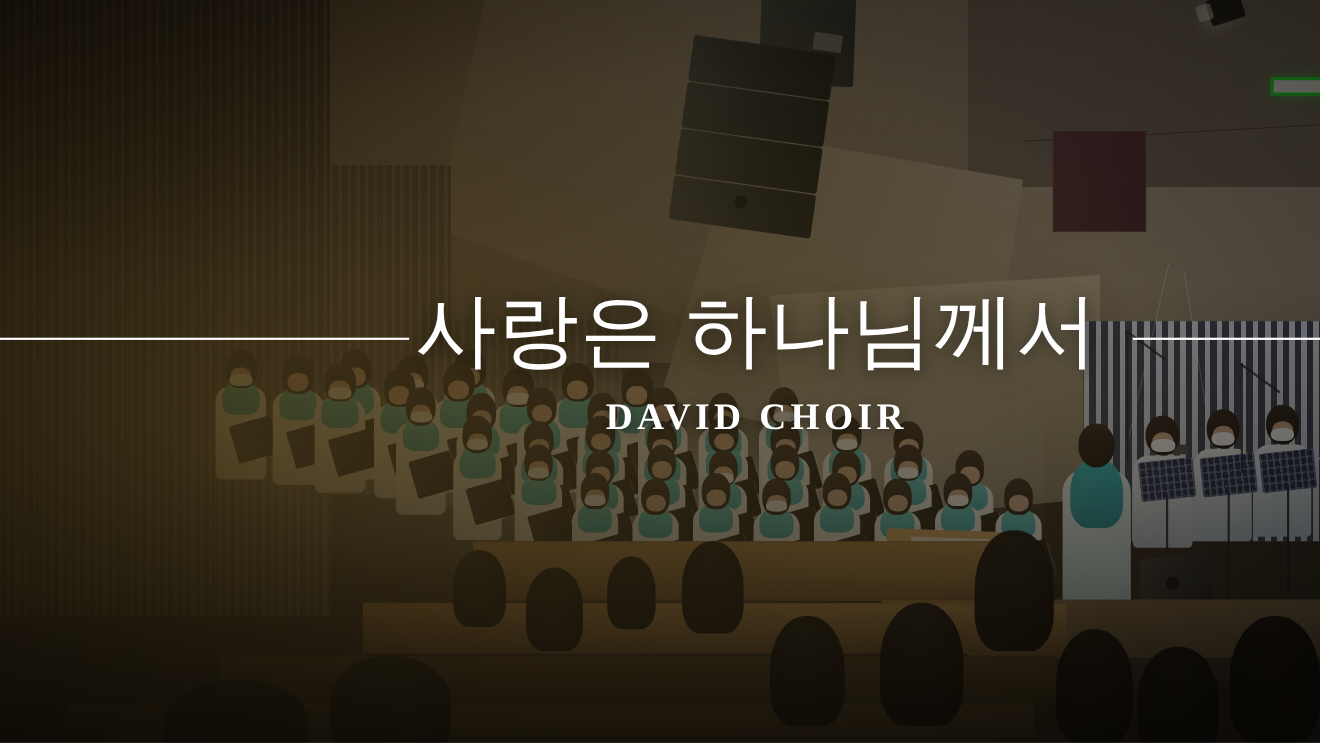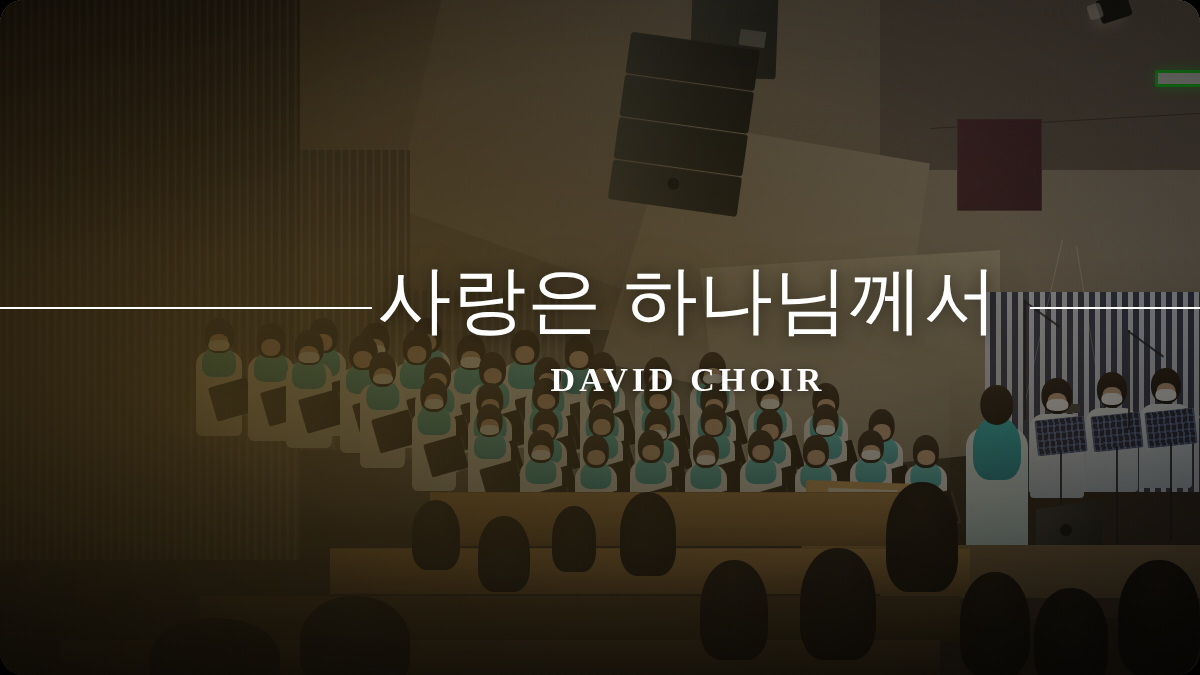--- a/index.html
+++ b/index.html
@@ -10,21 +10,20 @@
     background:#000;
     overflow:hidden;
     font-family:"Liberation Sans", sans-serif;
   }
 
   #stage {
     position:relative;
     width:1200px; height:675px;
     overflow:hidden;
     background:#2b2319;
-    border-radius:23px;
   }
 
   
   .photo { position:absolute; inset:0; overflow:hidden; }
 
   
   .ceiling-main{
     position:absolute; left:0; top:0; width:1200px; height:330px;
     background:linear-gradient(170deg,#6e6250 0%, #7d7260 28%, #6a5f4e 62%, #564c3d 100%);
   }

